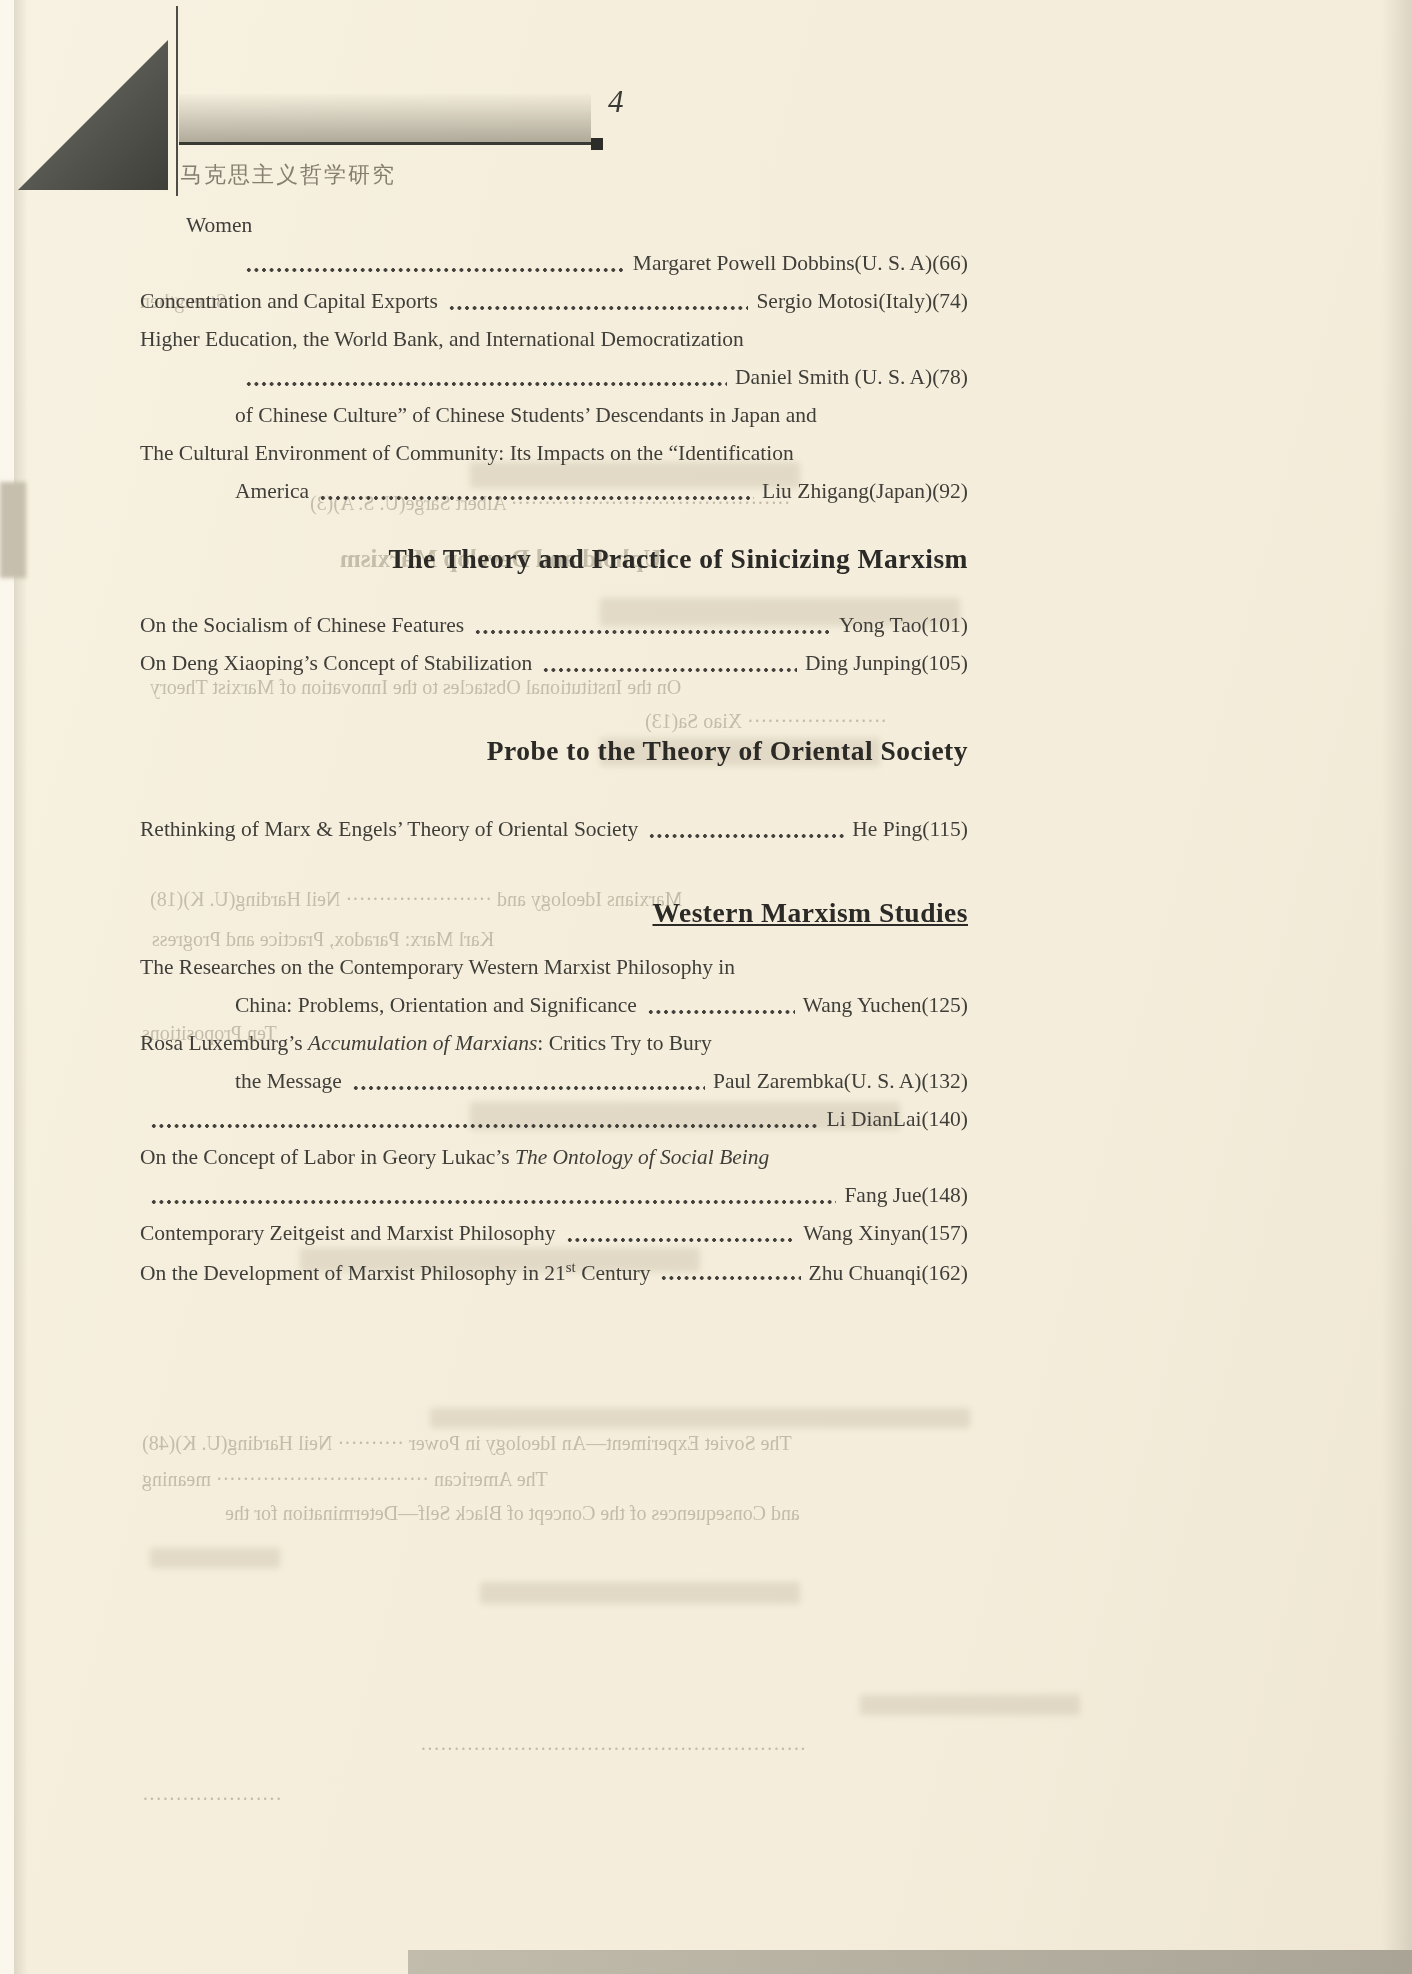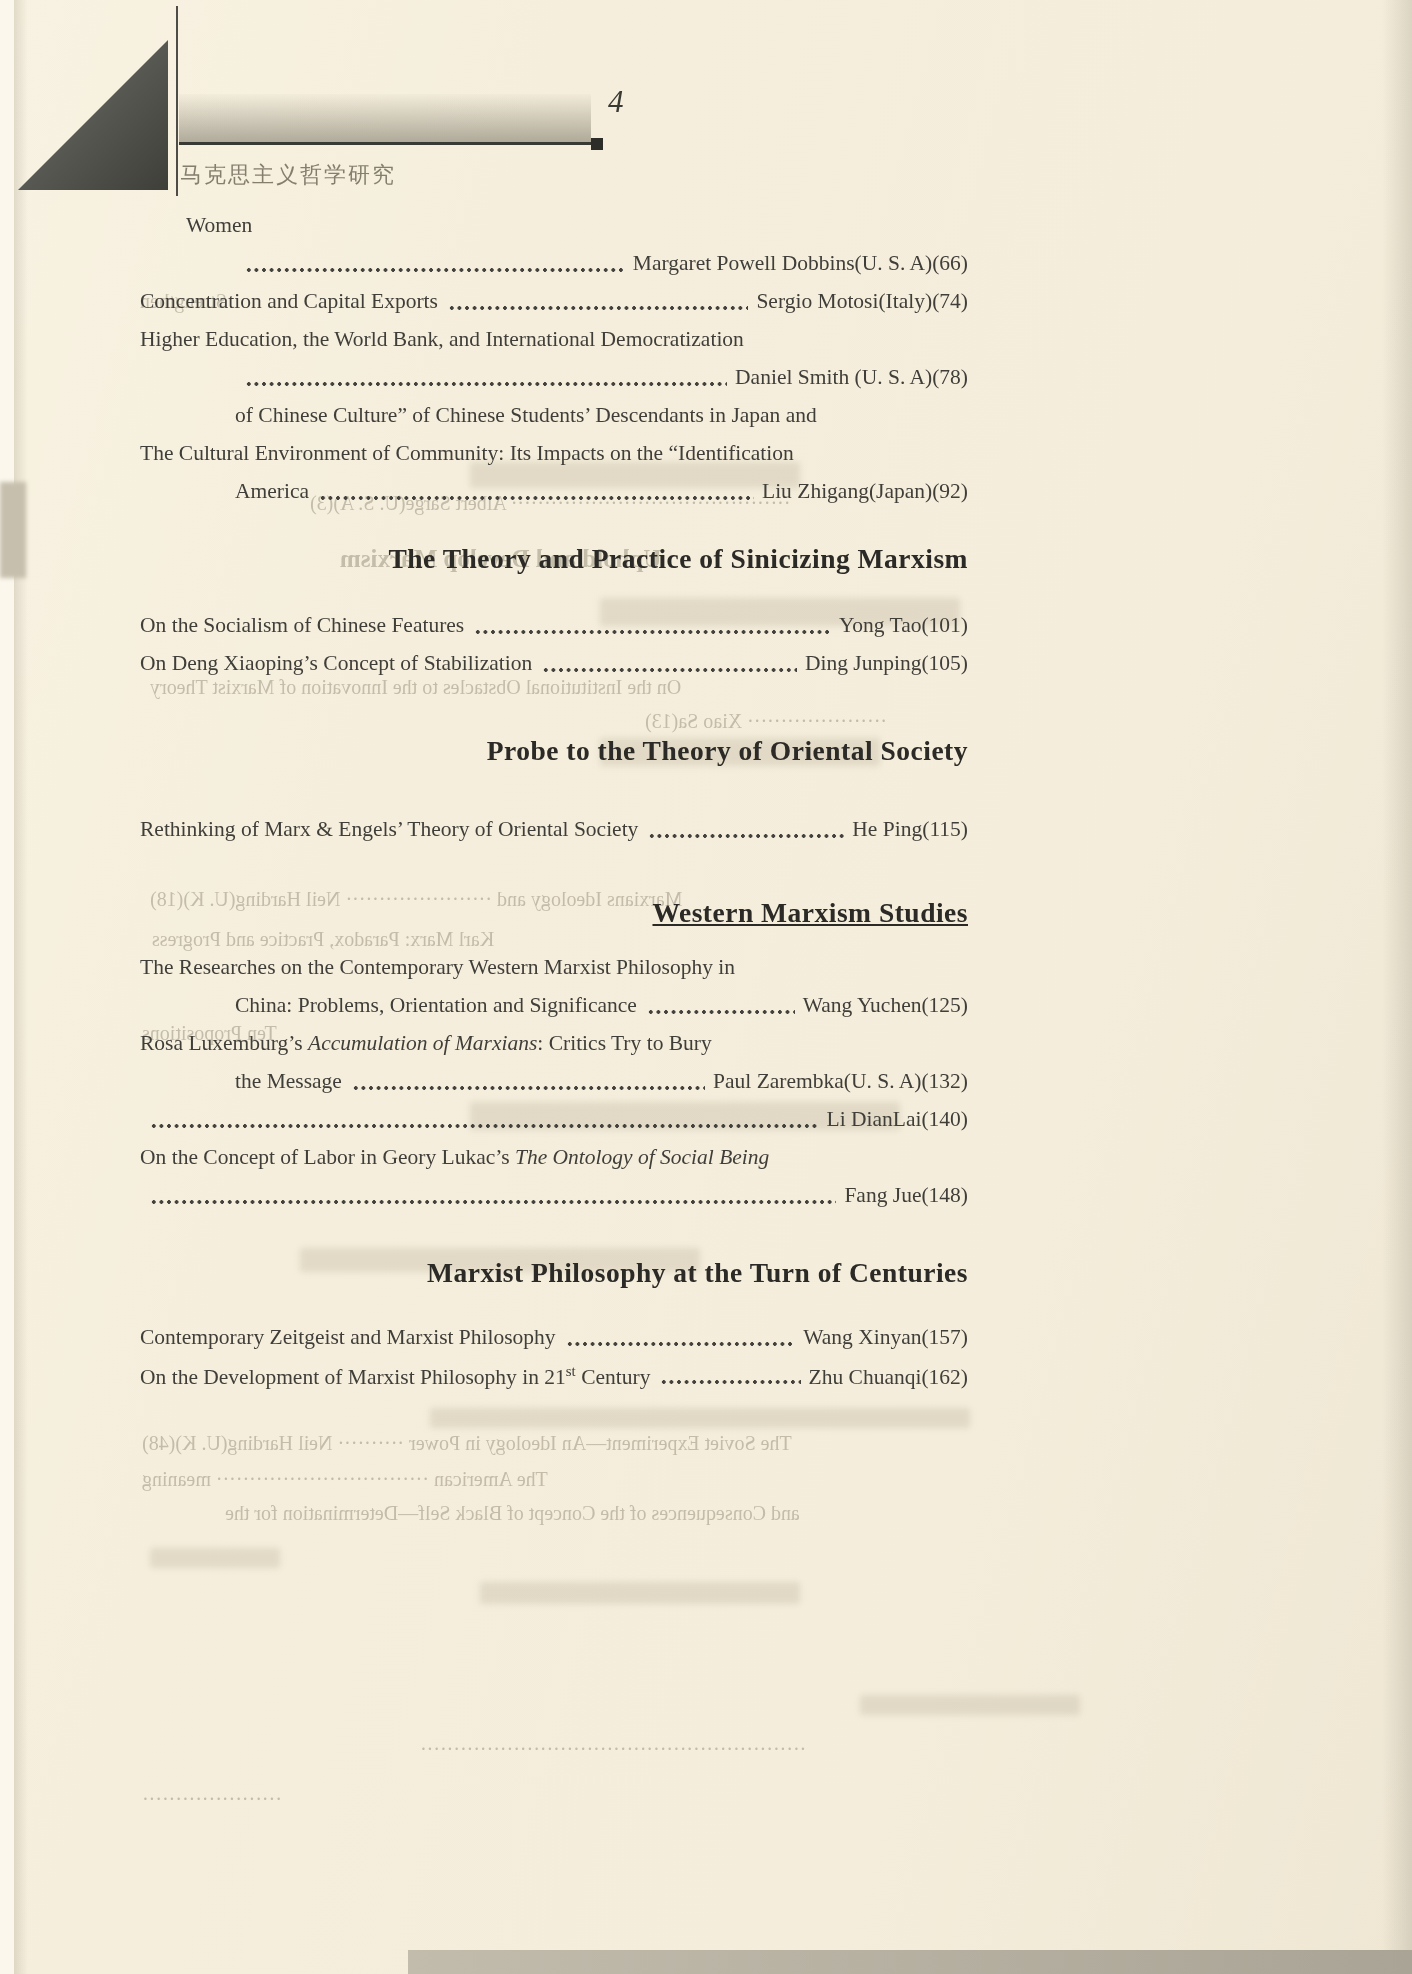--- a/index.html
+++ b/index.html
@@ -187,21 +187,20 @@
 
     <div class="row">
       <span class="t"><span>On the Concept of Labor in Geory Lukac’s </span><i>The Ontology of Social Being</i></span>
     </div>
 
     <div class="row">
       <span class="leader"></span>
       <span class="a">Fang Jue(148)</span>
     </div>
 
-    <div class="heading h4">Marxist Philosophy at the Turn of Centuries</div>
 
     <div class="row">
       <span class="t">Contemporary Zeitgeist and Marxist Philosophy</span>
       <span class="leader"></span>
       <span class="a">Wang Xinyan(157)</span>
     </div>
 
     <div class="row">
       <span class="t"><span>On the Development of Marxist Philosophy in 21</span><sup>st</sup><span> Century</span></span>
       <span class="leader"></span>

